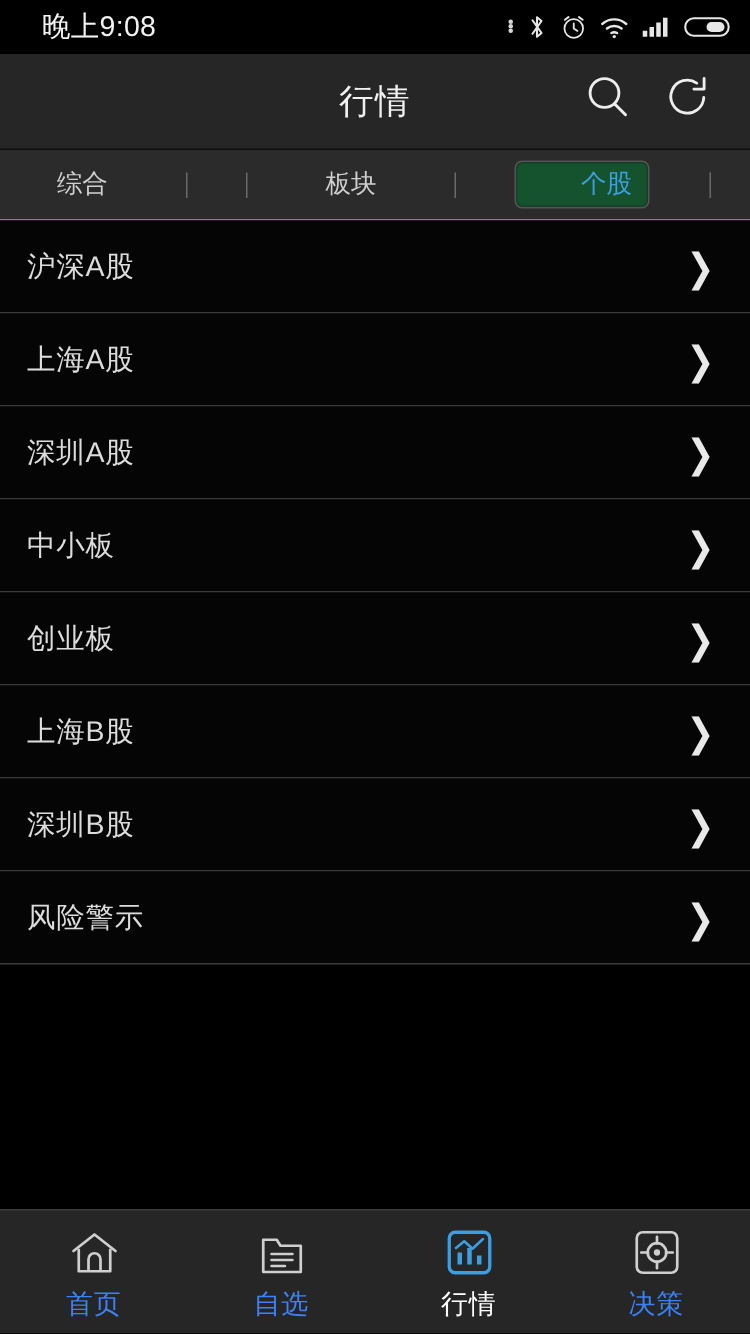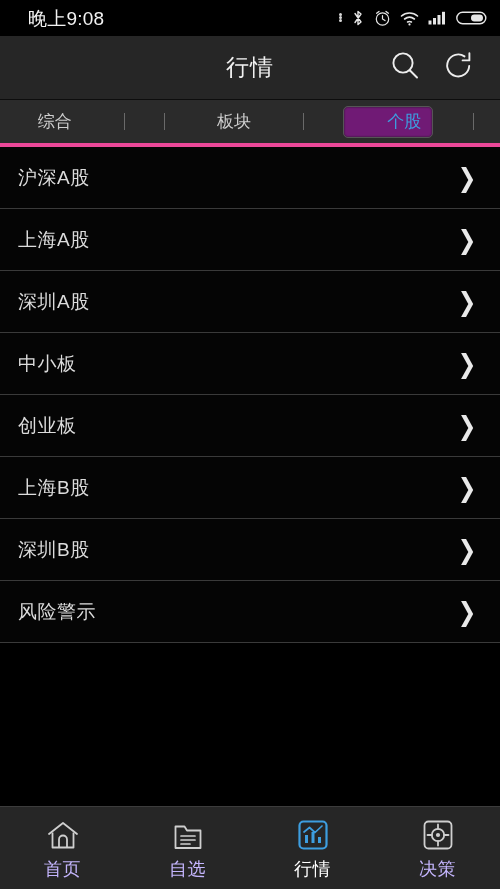--- a/index.html
+++ b/index.html
@@ -99,41 +99,41 @@
     align-items: center;
     justify-content: center;
     cursor: pointer;
   }
 
   
   .tabbar {
     height: 47px;
     flex: 0 0 47px;
     background: #2b2b2b;
-    border-bottom: 4px solid #ec4899;
+    border-bottom: 1px solid #ec4899;
     box-sizing: border-box;
     display: flex;
     align-items: center;
     justify-content: space-around;
     padding: 0 6px;
   }
   .tab {
     font-size: 17px;
     color: #cfcfcf;
     padding: 4px 11px;
     border-radius: 5px;
     border: 1px solid transparent;
     line-height: 22px;
     cursor: pointer;
     white-space: nowrap;
   }
   .tab.active {
     color: #3d9ee0;
     border: 1px solid #555;
-    background: #701a75;
+    background: #14532d;
     box-shadow: inset 0 0 2px #1a1a1a;
     padding-left: 43px;
   }
   .tab-sep {
     width: 1px;
     height: 17px;
     background: #6a6a6a;
     flex: 0 0 1px;
   }
 
@@ -191,21 +191,21 @@
     padding-top: 4px;
   }
   .navitem .navicon {
     height: 32px;
     display: flex;
     align-items: center;
     justify-content: center;
   }
   .navitem .navlabel {
     font-size: 18px;
-    color: #c4b5fd;
+    color: #3b82f6;
     letter-spacing: 0.5px;
   }
   .navitem.active .navlabel {
     color: #ffffff;
   }
 </style>
 </head>
 <body>
 
 <div class="phone">

